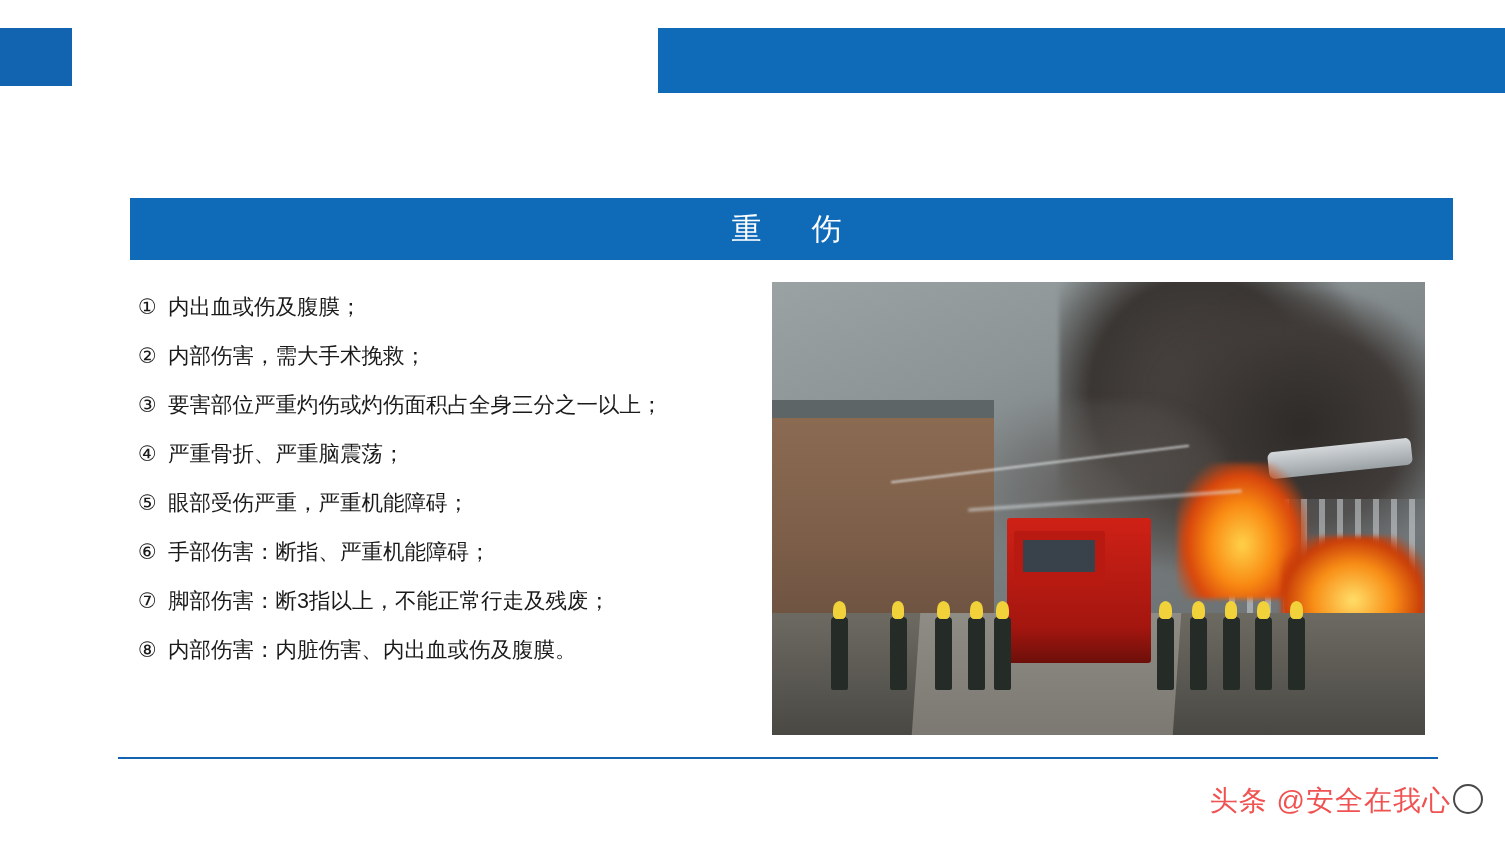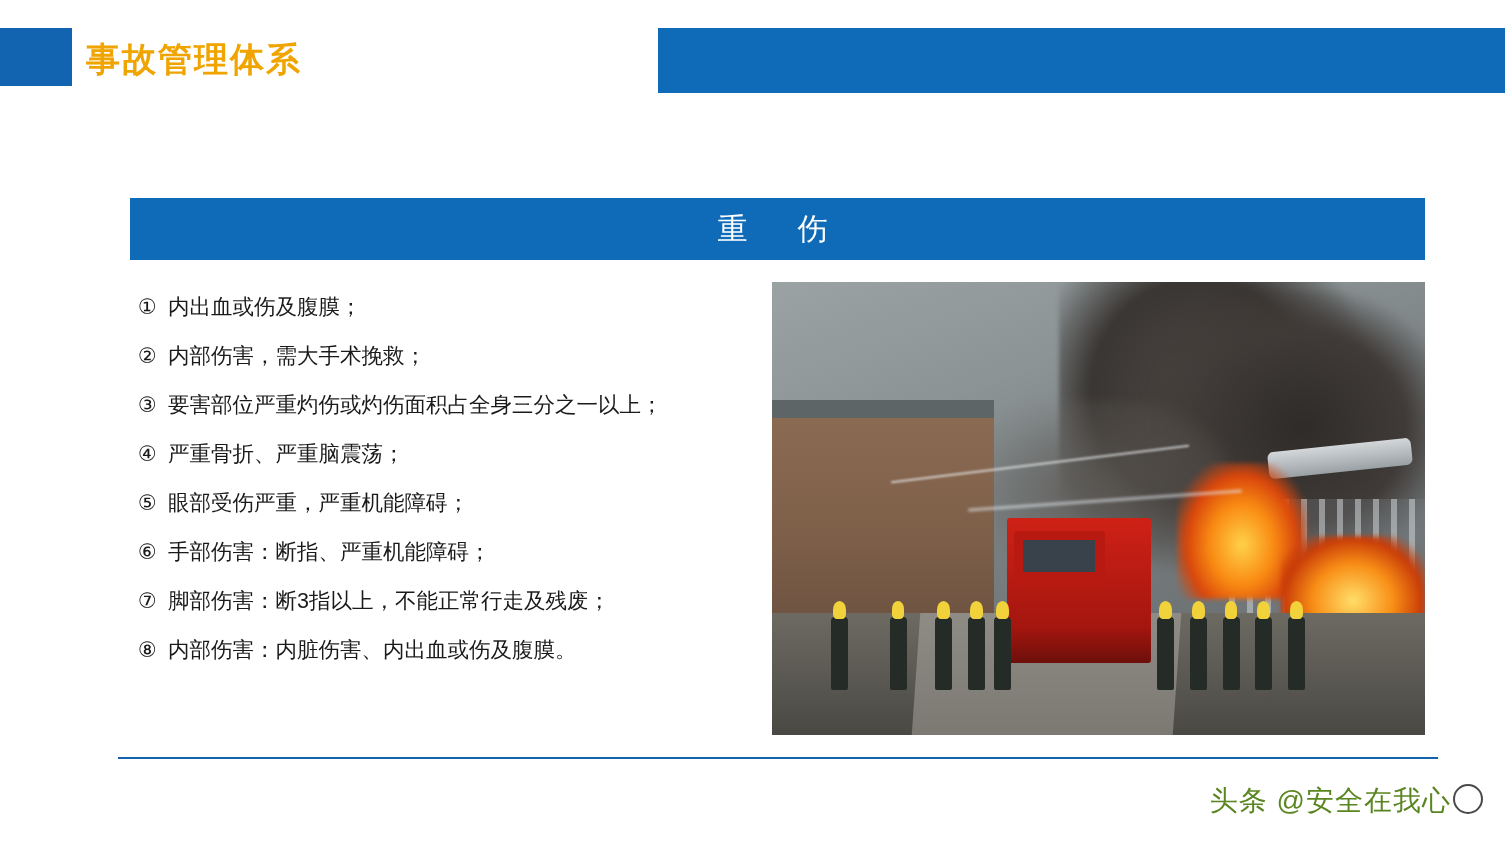--- a/index.html
+++ b/index.html
@@ -56,20 +56,21 @@
   }
 
   
   .band {
     position: absolute;
     left: 130px;
     top: 198px;
     width: 1295px;
     height: 62px;
     background: #0f6ab8;
+    padding-left: 28px;
   }
   .band-label {
     position: absolute;
     left: 0;
     right: 0;
     top: 0;
     height: 62px;
     line-height: 62px;
     text-align: center;
     color: #ffffff;
@@ -287,21 +288,21 @@
     top: 757px;
     width: 1320px;
     height: 2px;
     background: #1263b0;
   }
   .watermark {
     position: absolute;
     right: 22px;
     top: 782px;
     font-size: 28px;
-    color: #4d7c0f;
+    color: #ef4444;
     letter-spacing: 1px;
     white-space: nowrap;
     opacity: 0.92;
   }
   .wm-circle {
     display: inline-block;
     width: 26px;
     height: 26px;
     border: 2px solid #3a3a3a;
     border-radius: 50%;
@@ -310,21 +311,20 @@
   }
 </style>
 </head>
 <body>
 
 <div class="slide">
 
   <div class="top-left-bar"></div>
   <div class="title-accent"></div>
   <div class="top-right-bar"></div>
-  <div class="slide-title">事故管理体系</div>
 
   <div class="band">
     <div class="band-label">重　伤</div>
   </div>
 
   <div class="bullets">
     <div class="bullet">
       <span class="marker">①</span>
       <span class="btext">内出血或伤及腹膜；</span>
     </div>

